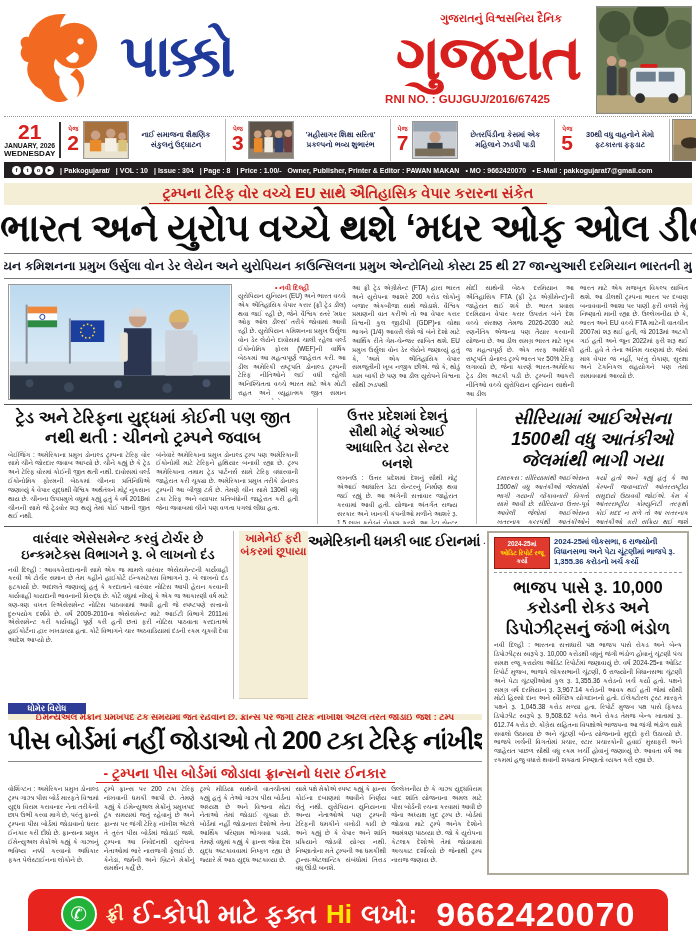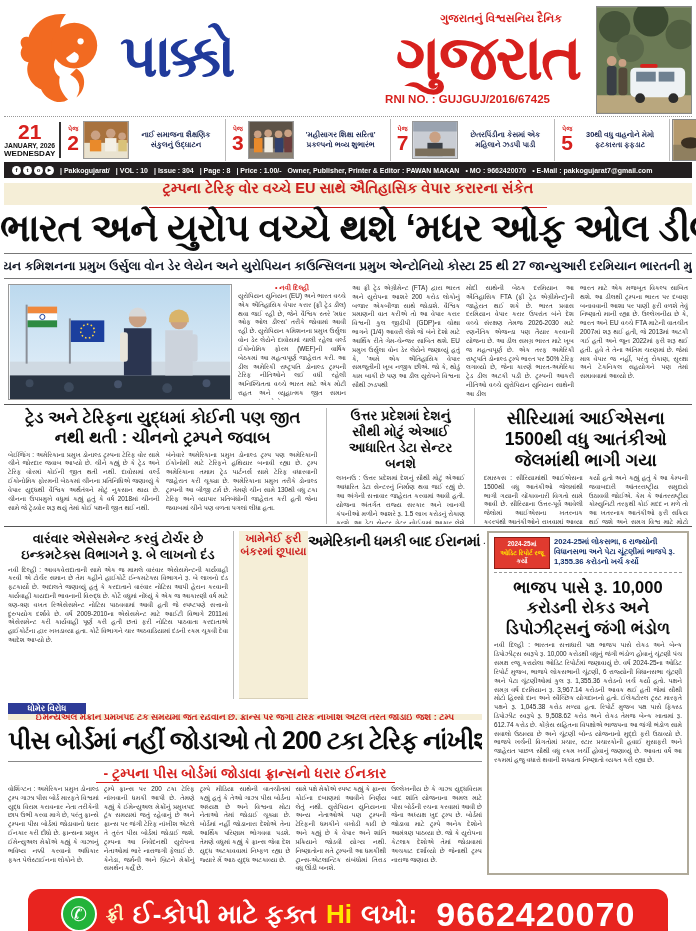--- a/index.html
+++ b/index.html
@@ -33,39 +33,39 @@
   .ttext { font-size:7.4px; font-weight:700; color:#17224d; width:86px; text-align:center; line-height:1.3; }
   .corner-photo { width:56px; height:42px; border:1px solid #888; margin-left:2px; }
 
   
   .info-bar { height:16px; background:#231f20; color:#fff; display:flex; align-items:center; gap:6px; padding:0 8px; margin:0 4px; font-size:7px; font-weight:700; white-space:nowrap; overflow:hidden; }
   .soc { display:inline-flex; gap:2px; }
   .soc i { width:9px; height:9px; border-radius:50%; background:#fff; color:#111; font-style:normal; font-size:6px; line-height:9px; text-align:center; font-weight:800; }
 
   
   .strap1 { background:#f5eed7; margin:5px 4px 0; height:22px; display:flex; align-items:center; justify-content:center; }
-  .strap1 span { color:#cc1f1e; font-weight:800; font-size:14.5px; border-bottom:1.5px solid #cc1f1e; padding:0 14px 10px; }
+  .strap1 span { color:#cc1f1e; font-weight:800; font-size:14.5px; border-bottom:1.5px solid #cc1f1e; padding:0 14px 1px; }
   .headline1 { font-size:38px; font-weight:800; color:#0c0c0c; text-align:center; white-space:nowrap; letter-spacing:-1px; line-height:46px; height:48px; overflow:hidden; }
   .subhead1 { border-top:1px solid #777; border-bottom:1px solid #777; margin:0 4px; height:26px; display:flex; align-items:center; justify-content:center; font-size:12.3px; font-weight:800; color:#101624; white-space:nowrap; overflow:hidden; }
   .lead-body { display:flex; gap:6px; margin:5px 8px 4px; height:116px; }
   .lead-photo { width:224px; height:116px; flex:0 0 auto; border:1px solid #999; }
   .lcol { flex:1; }
   .dateline { color:#d7201d; font-weight:800; font-size:7px; text-align:center; display:block; }
   .small-col { font-size:6.4px; line-height:1.38; text-align:justify; color:#1c1c1c; overflow:hidden; height:100%; }
   .small-col.with-dl { height:108px; }
 
   .hr { border-top:1px solid #555; margin:2px 4px; }
 
   
-  .mid-band { display:flex; gap:9px; margin:3px 8px 0; height:116px; }
+  .mid-band { display:flex; gap:19px; margin:3px 8px 0; height:116px; }
   .vr { width:1px; background:#bbb; }
   .story { display:flex; flex-direction:column; }
   .st-left { width:318px; }
   .st-mid { width:132px; }
-  .st-right { width:210px; }
+  .st-right { width:210px;font-style:italic; }
   .h-left { font-size:16.5px; font-weight:800; color:#0d0d0d; text-align:center; line-height:1.2; margin-bottom:3px; }
   .h-mid { font-size:13.2px; font-weight:800; color:#0d0d0d; text-align:center; line-height:1.2; margin-bottom:3px; }
   .h-right { font-size:17.5px; font-weight:800; color:#0d0d0d; text-align:center; line-height:1.2; margin-bottom:3px; }
   .cols2 { display:flex; gap:6px; flex:1; overflow:hidden; }
   .cols2 > div { flex:1; }
 
   
   .bottom-region { position:relative; height:352px; margin-top:4px; }
   .row3-left { display:flex; gap:5px; margin:0 0 0 8px; width:478px; height:168px; }
   .tax { width:220px; display:flex; flex-direction:column; }

